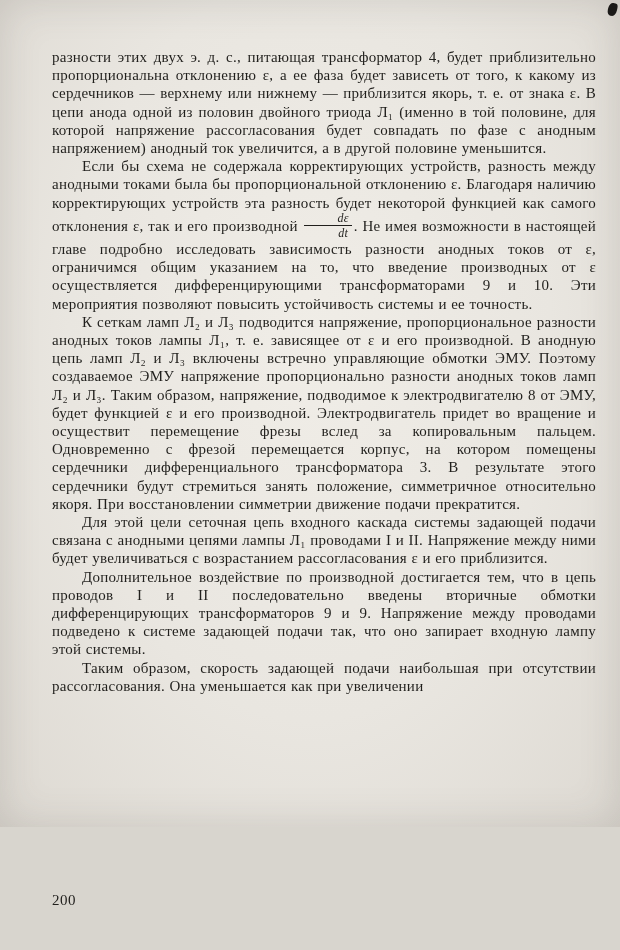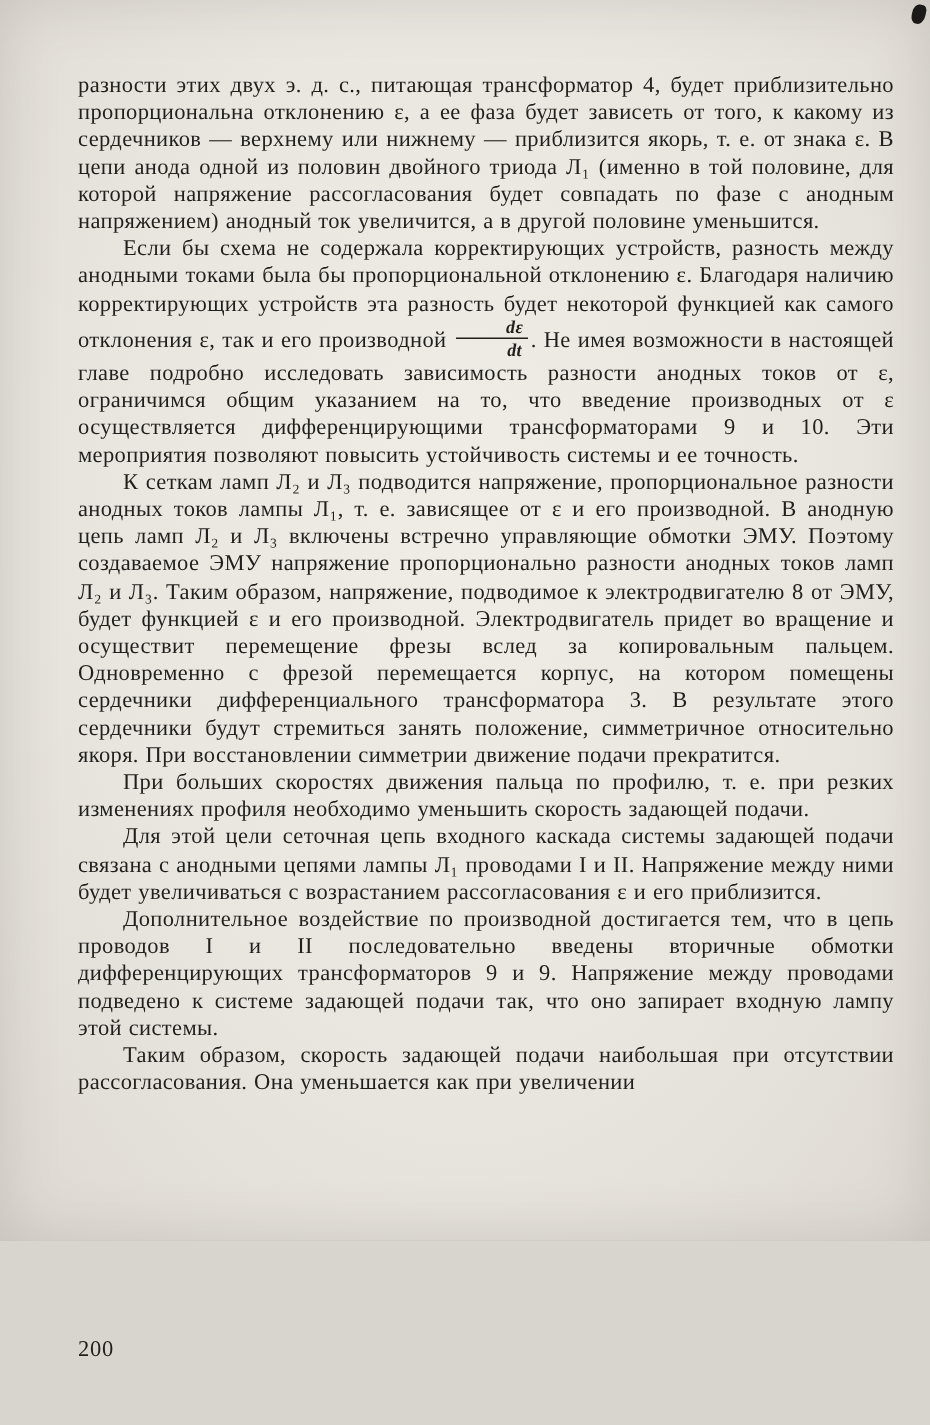--- a/index.html
+++ b/index.html
@@ -50,21 +50,20 @@
     text-indent: 0;
   }
   .frac {
     display: inline-block;
     vertical-align: -0.55em;
     text-align: center;
     font-style: italic;
     font-size: 12px;
     line-height: 1.05;
     margin: 0 2px;
-    font-weight: bold;
   }
   .frac .num {
     display: block;
     border-bottom: 1px solid #201f1c;
     padding: 0 3px 1px;
   }
   .frac .den {
     display: block;
     padding-top: 1px;
     text-align: center;
@@ -79,19 +78,18 @@
 </style>
 </head>
 <body>
 
 <div class="page">
   <div class="corner-mark"></div>
   <div class="text-block">
       <p class="no-indent">разности этих двух э. д. с., питающая трансформатор 4, будет приблизительно пропорциональна отклонению ε, а ее фаза будет зависеть от того, к какому из сердечников — верхнему или нижнему — приблизится якорь, т. е. от знака ε. В цепи анода одной из половин двойного триода Л₁ (именно в той половине, для которой напряжение рассогласования будет совпадать по фазе с анодным напряжением) анодный ток увеличится, а в другой половине уменьшится.</p>
       <p>Если бы схема не содержала корректирующих устройств, разность между анодными токами была бы пропорциональной отклонению ε. Благодаря наличию корректирующих устройств эта разность будет некоторой функцией как самого отклонения ε, так и его производной <span class="frac"><span class="num">dε</span><span class="den">dt</span></span>. Не имея возможности в настоящей главе подробно исследовать зависимость разности анодных токов от ε, ограничимся общим указанием на то, что введение производных от ε осуществляется дифференцирующими трансформаторами 9 и 10. Эти мероприятия позволяют повысить устойчивость системы и ее точность.</p>
       <p>К сеткам ламп Л₂ и Л₃ подводится напряжение, пропорциональное разности анодных токов лампы Л₁, т. е. зависящее от ε и его производной. В анодную цепь ламп Л₂ и Л₃ включены встречно управляющие обмотки ЭМУ. Поэтому создаваемое ЭМУ напряжение пропорционально разности анодных токов ламп Л₂ и Л₃. Таким образом, напряжение, подводимое к электродвигателю 8 от ЭМУ, будет функцией ε и его производной. Электродвигатель придет во вращение и осуществит перемещение фрезы вслед за копировальным пальцем. Одновременно с фрезой перемещается корпус, на котором помещены сердечники дифференциального трансформатора 3. В результате этого сердечники будут стремиться занять положение, симметричное относительно якоря. При восстановлении симметрии движение подачи прекратится.</p>
-      <p>При больших скоростях движения пальца по профилю, т. е. при резких изменениях профиля необходимо уменьшить скорость задающей подачи.</p>
       <p>Для этой цели сеточная цепь входного каскада системы задающей подачи связана с анодными цепями лампы Л₁ проводами I и II. Напряжение между ними будет увеличиваться с возрастанием рассогласования ε и его приблизится.</p>
       <p>Дополнительное воздействие по производной достигается тем, что в цепь проводов I и II последовательно введены вторичные обмотки дифференцирующих трансформаторов 9 и 9. Напряжение между проводами подведено к системе задающей подачи так, что оно запирает входную лампу этой системы.</p>
       <p>Таким образом, скорость задающей подачи наибольшая при отсутствии рассогласования. Она уменьшается как при увеличении</p>
     </div>
   <div class="page-number">200</div>
 </div>
 
 </body></html>

